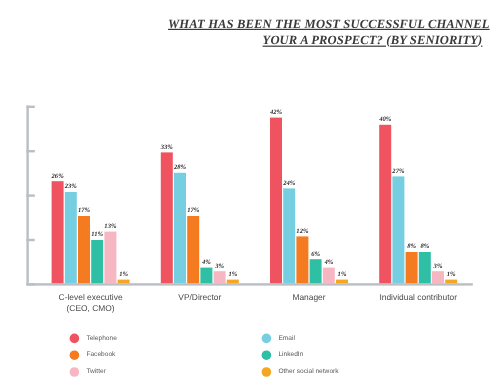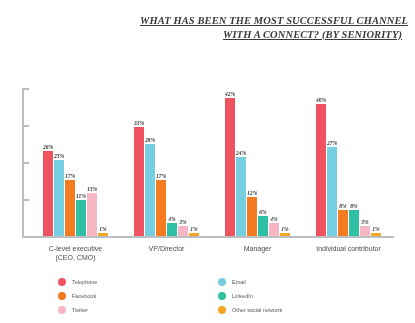--- a/index.html
+++ b/index.html
@@ -138,21 +138,21 @@
     white-space:nowrap;
   }
 </style>
 </head>
 <body>
 
 <div id="chart-root">
 
   <div class="title-block">
     <div class="title-line">WHAT HAS BEEN THE MOST SUCCESSFUL CHANNEL</div>
-    <div class="title-line">WITH A CONNECT? (BY SENIORITY)</div>
+    <div class="title-line">YOUR A PROSPECT? (BY SENIORITY)</div>
   </div>
 
   <div class="plot-area">
     <div class="y-axis"></div>
     <div id="y-ticks">
         <div class="y-tick" style="top: 0px;"></div>
         <div class="y-tick" style="top: 37px;"></div>
         <div class="y-tick" style="top: 74px;"></div>
         <div class="y-tick" style="top: 111px;"></div>
         <div class="y-tick" style="top: 148px;"></div>

